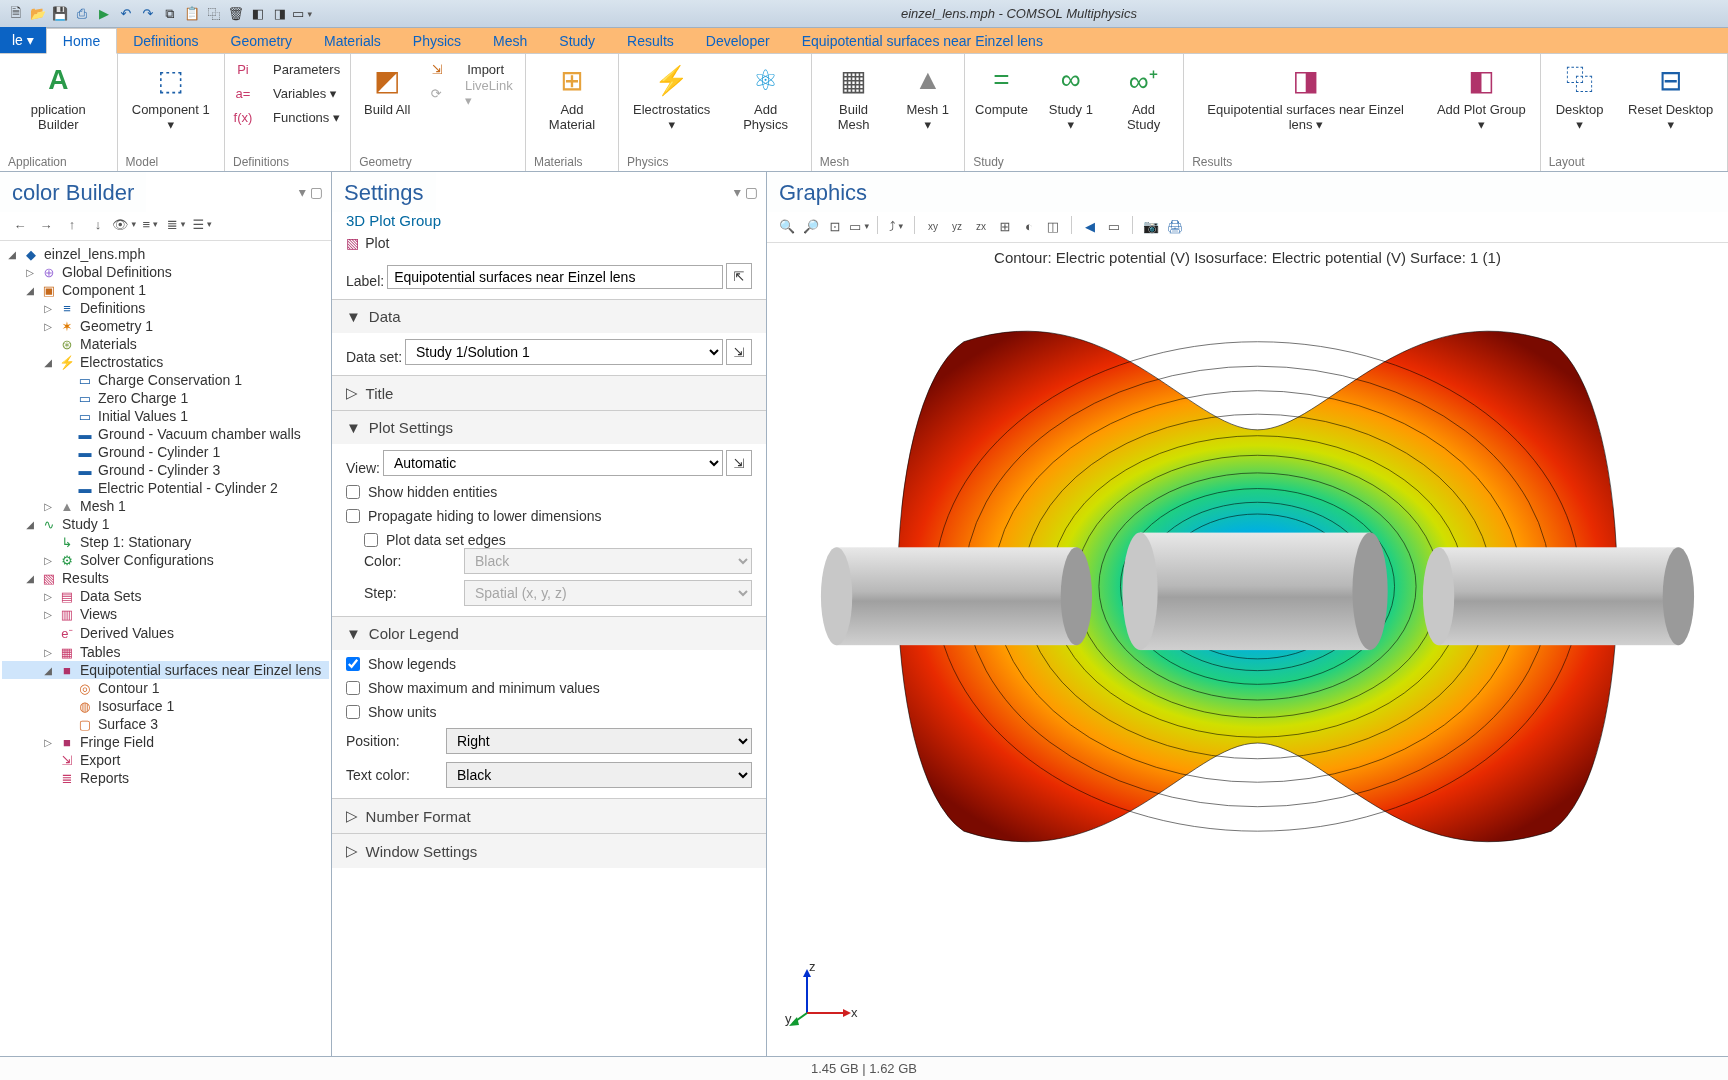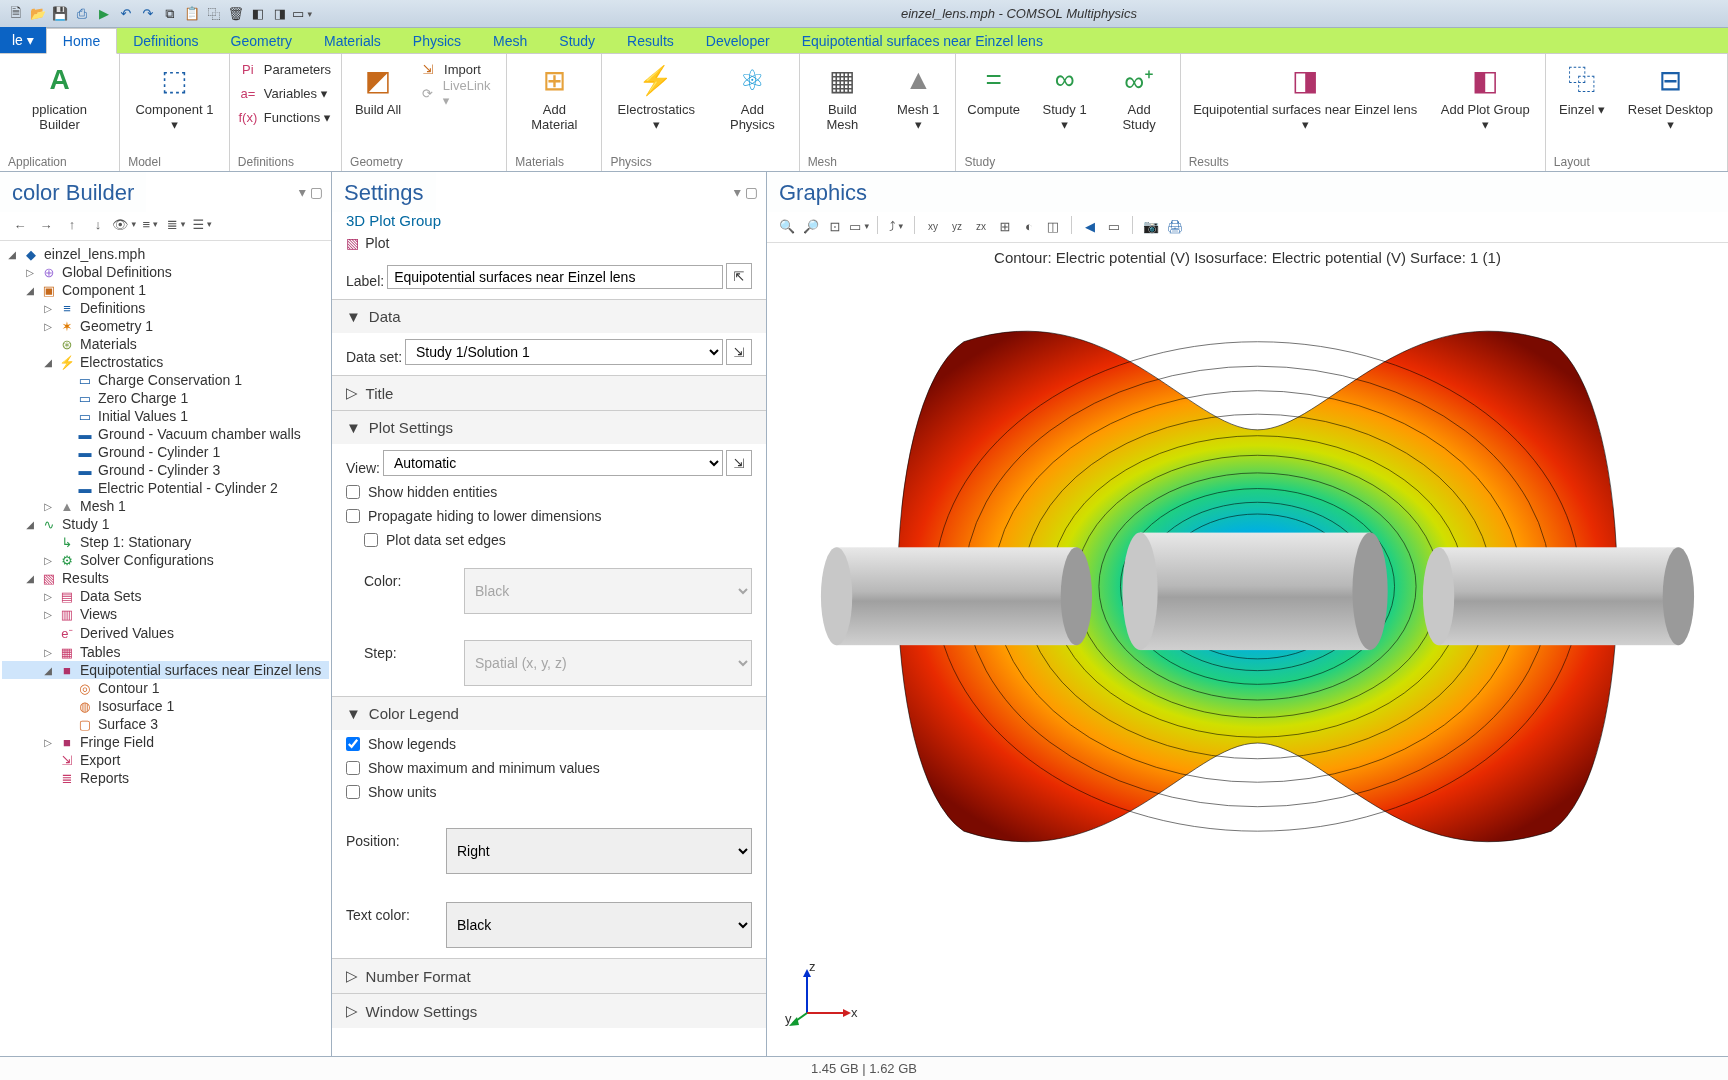--- a/index.html
+++ b/index.html
@@ -5,35 +5,35 @@
 * { box-sizing: border-box; margin: 0; padding: 0; font-family: "Segoe UI", Arial, sans-serif; }
 body { width: 1728px; height: 1080px; background: #fff; overflow: hidden; font-size: 14px; color: #333; }
 
 
 .titlebar { height: 28px; background: linear-gradient(to bottom, #d9e4ee, #c5d3e2); display: flex; align-items: center; padding: 0 6px; gap: 4px; border-bottom: 1px solid #a0b0c0; }
 .titlebar .qat { display: flex; gap: 2px; align-items: center; }
 .titlebar .qat-btn { width: 20px; height: 20px; display: flex; align-items: center; justify-content: center; cursor: pointer; font-size: 13px; }
 .titlebar .wintitle { flex: 1; text-align: center; font-size: 13px; color: #333; font-style: italic; }
 
 
-.ribbon-tabs { height: 26px; background: #bef264; display: flex; align-items: flex-end; border-bottom: 1px solid #ccc; padding-left: 0; }
+.ribbon-tabs { height: 26px; background: #fdba74; display: flex; align-items: flex-end; border-bottom: 1px solid #ccc; padding-left: 0; }
 .file-tab { background: #0b63c4; color: #fff; padding: 4px 12px; font-size: 14px; height: 26px; display: flex; align-items: center; }
 .rtab { padding: 4px 16px; font-size: 14px; color: #0b63c4; cursor: pointer; }
 .rtab.active { border: 1px solid #ccc; border-bottom: 1px solid #fff; background: #fff; position: relative; top: 1px; }
 
 
 .ribbon { height: 118px; background: #fff; display: flex; border-bottom: 1px solid #a0b0c0; }
 .rgroup { border-right: 1px solid #d0d0d0; display: flex; flex-direction: column; justify-content: space-between; padding: 4px 8px 2px; }
 .rgroup-body { display: flex; gap: 12px; align-items: flex-start; flex: 1; }
 .rgroup-label { text-align: left; font-size: 12px; color: #777; padding-top: 2px; }
 .rbtn-big { display: flex; flex-direction: column; align-items: center; gap: 2px; cursor: pointer; padding: 2px 4px; min-width: 56px; }
 .rbtn-big .ricon { width: 40px; height: 40px; display: flex; align-items: center; justify-content: center; font-size: 28px; }
 .rbtn-big .rlabel { font-size: 13px; text-align: center; line-height: 15px; }
 .rcol { display: flex; flex-direction: column; gap: 2px; }
-.rbtn-small { display: flex; align-items: center; gap: 8px; font-size: 13px; cursor: pointer; padding: 1px 2px; height: 22px; }
+.rbtn-small { display: flex; align-items: center; gap: 22px; font-size: 13px; cursor: pointer; padding: 1px 2px; height: 22px; }
 .rbtn-small .sicon { width: 16px; display: inline-flex; justify-content: center; }
 
 
 .main { display: flex; height: calc(1080px - 28px - 26px - 118px - 24px); }
 .panel { display: flex; flex-direction: column; border-right: 1px solid #a0b0c0; }
 .panel-title { font-size: 22px; color: #2a5fa0; padding: 8px 12px 6px; font-weight: 400; background:#fdfefe; }
 .panel-toolbar { display: flex; gap: 6px; padding: 2px 10px 6px; border-bottom: 1px solid #ddd; }
 .tb-btn { width: 20px; height: 20px; display: flex; align-items: center; justify-content: center; cursor: pointer; font-size: 13px; color: #555; }
 
 
@@ -53,21 +53,21 @@
 .sp-form input, .sp-form select { flex: 1; border: 1px solid #aaa; padding: 3px 6px; font-size: 14px; background:#fff; }
 .sp-iconbtn { width:26px; height:26px; border:1px solid #aaa; display:flex; align-items:center; justify-content:center; cursor:pointer; font-size:13px;}
 .sec { border-top: 1px solid #ccc; }
 .sec-header { display: flex; align-items: center; gap: 8px; padding: 8px 14px; font-size: 15px; color: #444; cursor: pointer; background: #f4f4f4; }
 .sec-body { padding: 6px 14px 10px; display: flex; flex-direction: column; gap: 8px; }
 .chk { display: flex; align-items: center; gap: 8px; font-size: 14px; }
 .chk input { width: 14px; height: 14px; }
 .nested { margin-left: 18px; border: none; }
 .row2 { display: flex; align-items: center; gap: 10px; }
 .row2 label { width: 90px; font-size: 14px; }
-.row2 select { flex: 1; border: 1px solid #aaa; padding: 13px 6px; font-size: 14px; margin-top: 20px; }
+.row2 select { flex: 1; border: 1px solid #aaa; padding: 3px 6px; font-size: 14px; }
 
 
 .gp { flex: 1; display: flex; flex-direction: column; }
 .gp .panel-toolbar { gap: 4px; padding: 4px 10px 6px; }
 .gp .panel-toolbar .sep { width: 1px; height: 18px; background: #ccc; margin: 0 4px; }
 .gp-canvas { flex: 1; position: relative; background: #fff; overflow: hidden; }
 .gp-caption { position: absolute; top: 6px; left: 0; right: 0; text-align: center; font-size: 15px; color: #333; }
 .gp-axes { position: absolute; left: 20px; bottom: 20px; font-size: 13px; color: #333; }
 .gp-visual { position: absolute; left: 50px; right: 30px; top: 40px; bottom: 40px; }
 
@@ -254,21 +254,21 @@
 Group ▾</span>
         </div>
   </div>
       <div class="rgroup-label">Results</div>
     </div>
 
   <div class="rgroup">
       <div class="rgroup-body">
     <div class="rbtn-big">
           <span class="ricon" style="color:#1b5fa8">⿻</span>
-          <span class="rlabel">Einzel
+          <span class="rlabel">Desktop
 ▾</span>
         </div>
     <div class="rbtn-big">
           <span class="ricon" style="color:#1b5fa8">⊟</span>
           <span class="rlabel">Reset
 Desktop ▾</span>
         </div>
   </div>
       <div class="rgroup-label">Layout</div>
     </div>

